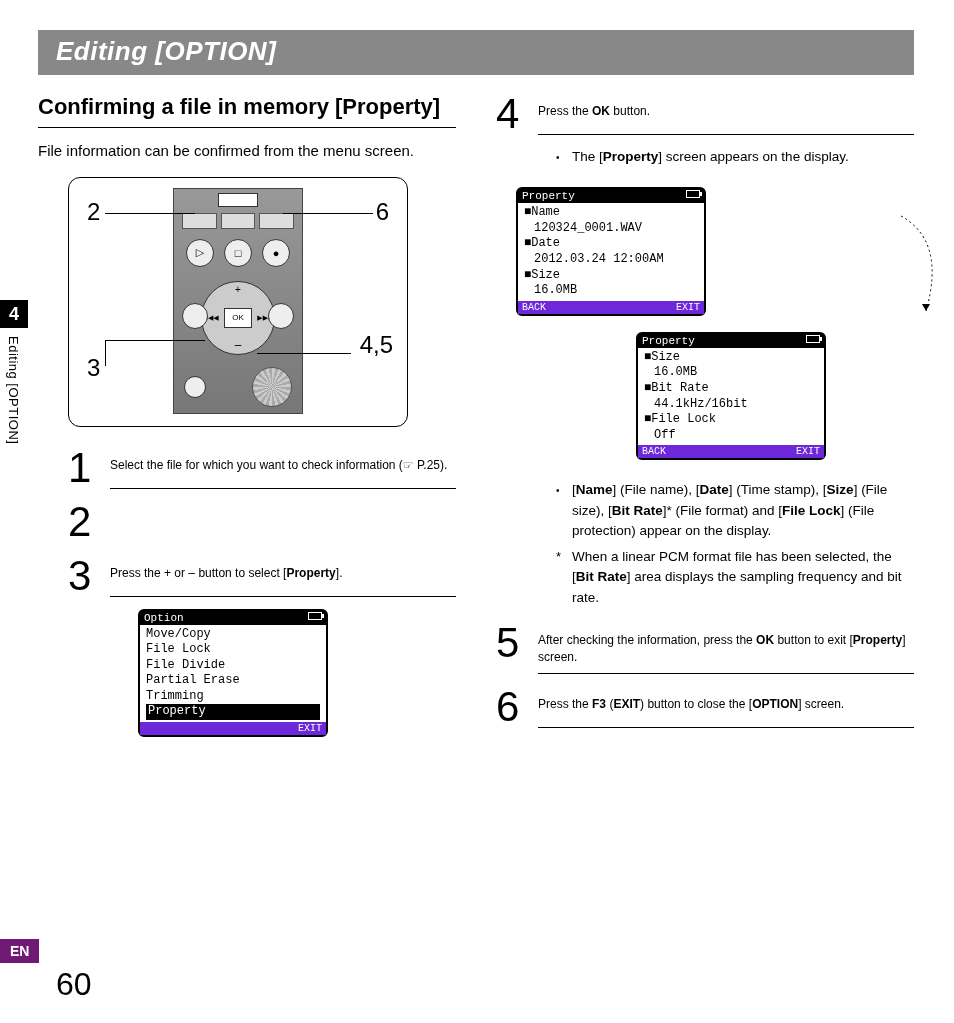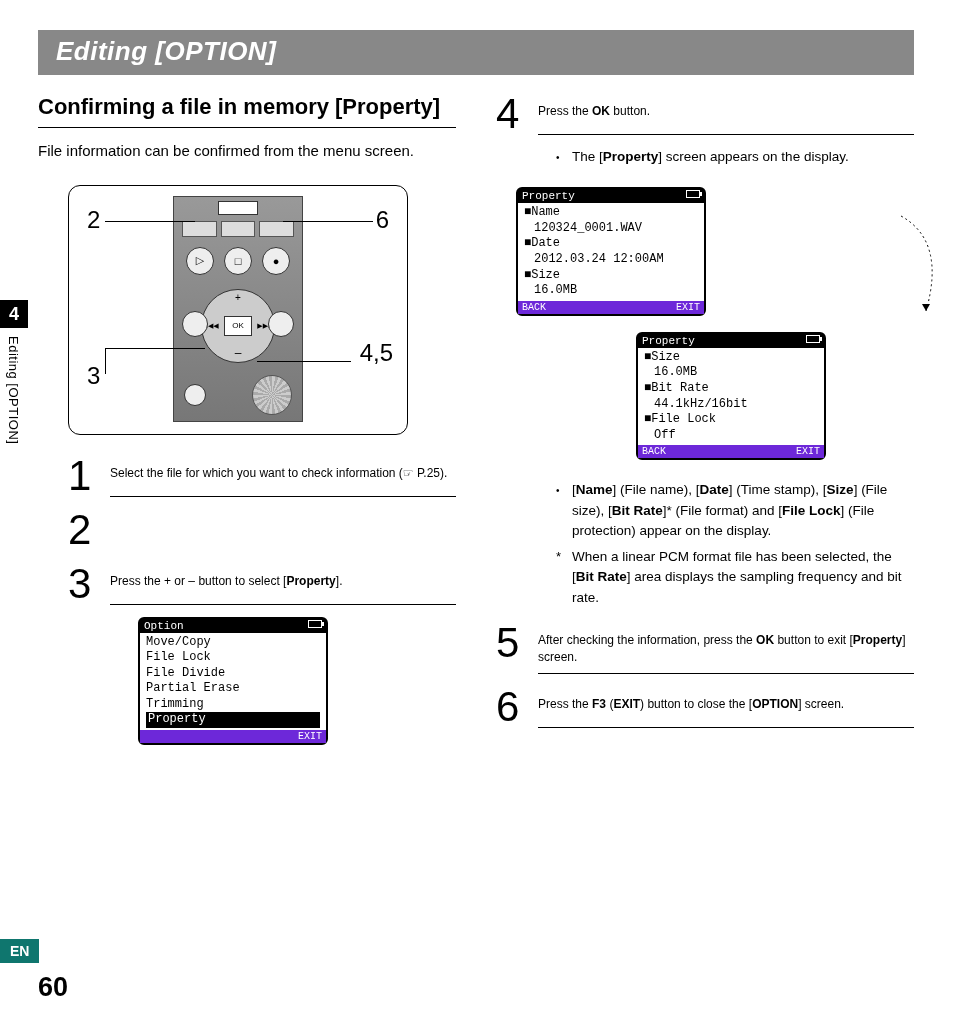--- a/index.html
+++ b/index.html
@@ -36,21 +36,21 @@
     font-size: 22px;
     font-weight: bold;
     font-family: "Myriad Pro", sans-serif;
     border-bottom: 1px solid #000;
     padding-bottom: 6px;
     margin-bottom: 12px;
     line-height: 1.25;
   }
   .intro {
     font-size: 15px;
-    margin-bottom: 24px;
+    margin-bottom: 16px;
     line-height: 1.4;
   }
   .sidebar-tab {
     position: absolute;
     left: 0;
     top: 300px;
     width: 28px;
   }
   .tab-num {
     background: #000;
@@ -67,32 +67,32 @@
     writing-mode: vertical-rl;
     font-size: 13px;
     margin-top: 8px;
     padding-left: 6px;
     letter-spacing: 0.5px;
   }
   .lang-tab {
     position: absolute;
     left: 0;
     bottom: 60px;
-    background: #0f766e;
+    background: #701a75;
     color: #fff;
     font-weight: bold;
     font-size: 14px;
     padding: 4px 10px;
   }
   .page-num {
     position: absolute;
-    left: 38px;
+    left: 56px;
     bottom: 20px;
-    font-size: 27px;
-    font-weight: bold;
+    font-size: 32px;
+    font-weight: normal;
   }
   
   .device-fig {
     border: 1px solid #000;
     border-radius: 12px;
     padding: 16px;
     margin: 0 0 20px 30px;
     position: relative;
     width: 340px;
     height: 250px;

